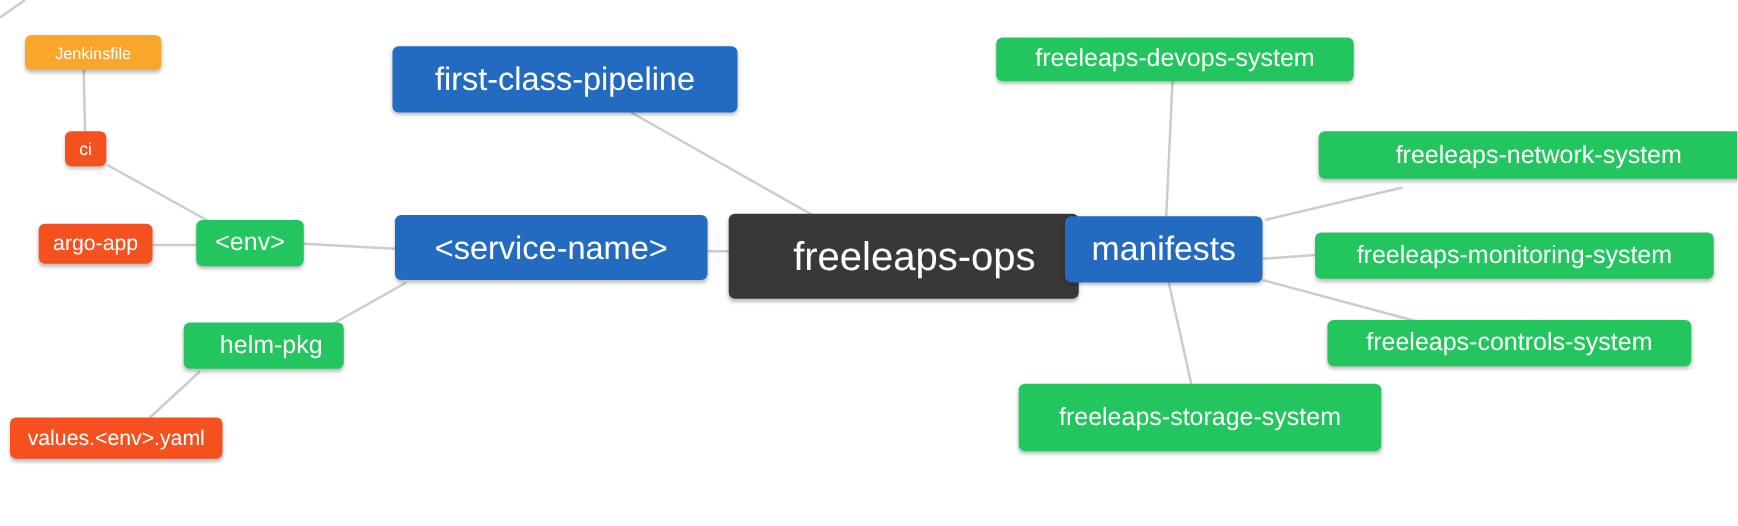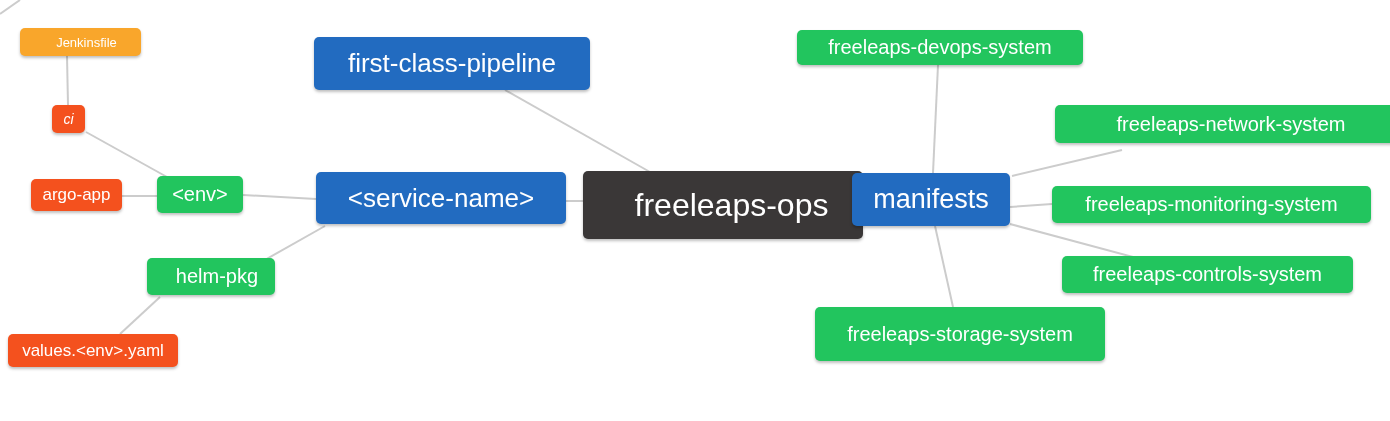--- a/index.html
+++ b/index.html
@@ -39,22 +39,22 @@
     cursor: pointer;
     user-select: none;
   }
   .node.root    { background: var(--color-root, #3A3737); }
   .node.primary { background: var(--color-primary, #226BC0); }
   .node.success { background: var(--color-success, #22C55E); }
   .node.warning { background: var(--color-warning, #F9A62B); }
   .node.danger  { background: var(--color-danger, #F4511E); }
 
   
-  #n-jenkinsfile { left: 20px;   top: 28px;  width: 109px;  height: 28px; font-size: 13px; padding-left: 12px; }
-  #n-ci          { left: 52px;   top: 105px; width: 33px;  height: 28px; font-size: 14px; font-style: italic; }
+  #n-jenkinsfile { left: 20px;   top: 28px;  width: 109px;  height: 28px; font-size: 13px; }
+  #n-ci          { left: 52px;   top: 105px; width: 33px;  height: 28px; font-size: 14px; }
   #n-argo        { left: 31px;   top: 179px; width: 91px;  height: 32px; font-size: 17px; }
   #n-env         { left: 157px;  top: 176px; width: 86px;  height: 37px; font-size: 20px; }
   #n-helm        { left: 147px;  top: 258px; width: 116px; height: 37px; font-size: 20px; padding-left: 12px; }
   #n-values      { left: 8px;    top: 334px; width: 170px; height: 33px; font-size: 17px; }
   #n-pipeline    { left: 314px;  top: 37px;  width: 276px; height: 53px; font-size: 26px; }
   #n-service     { left: 316px;  top: 172px; width: 250px; height: 52px; font-size: 26px; }
   #n-ops         { left: 583px;  top: 171px; width: 263px; height: 68px; font-size: 32px; padding-left: 17px; }
   #n-manifests   { left: 852px;  top: 173px; width: 158px; height: 53px; font-size: 27px; }
   #n-devops      { left: 797px;  top: 30px;  width: 286px; height: 35px; font-size: 20px; }
   #n-network     { left: 1055px; top: 105px; width: 352px; height: 38px; font-size: 20px; }

